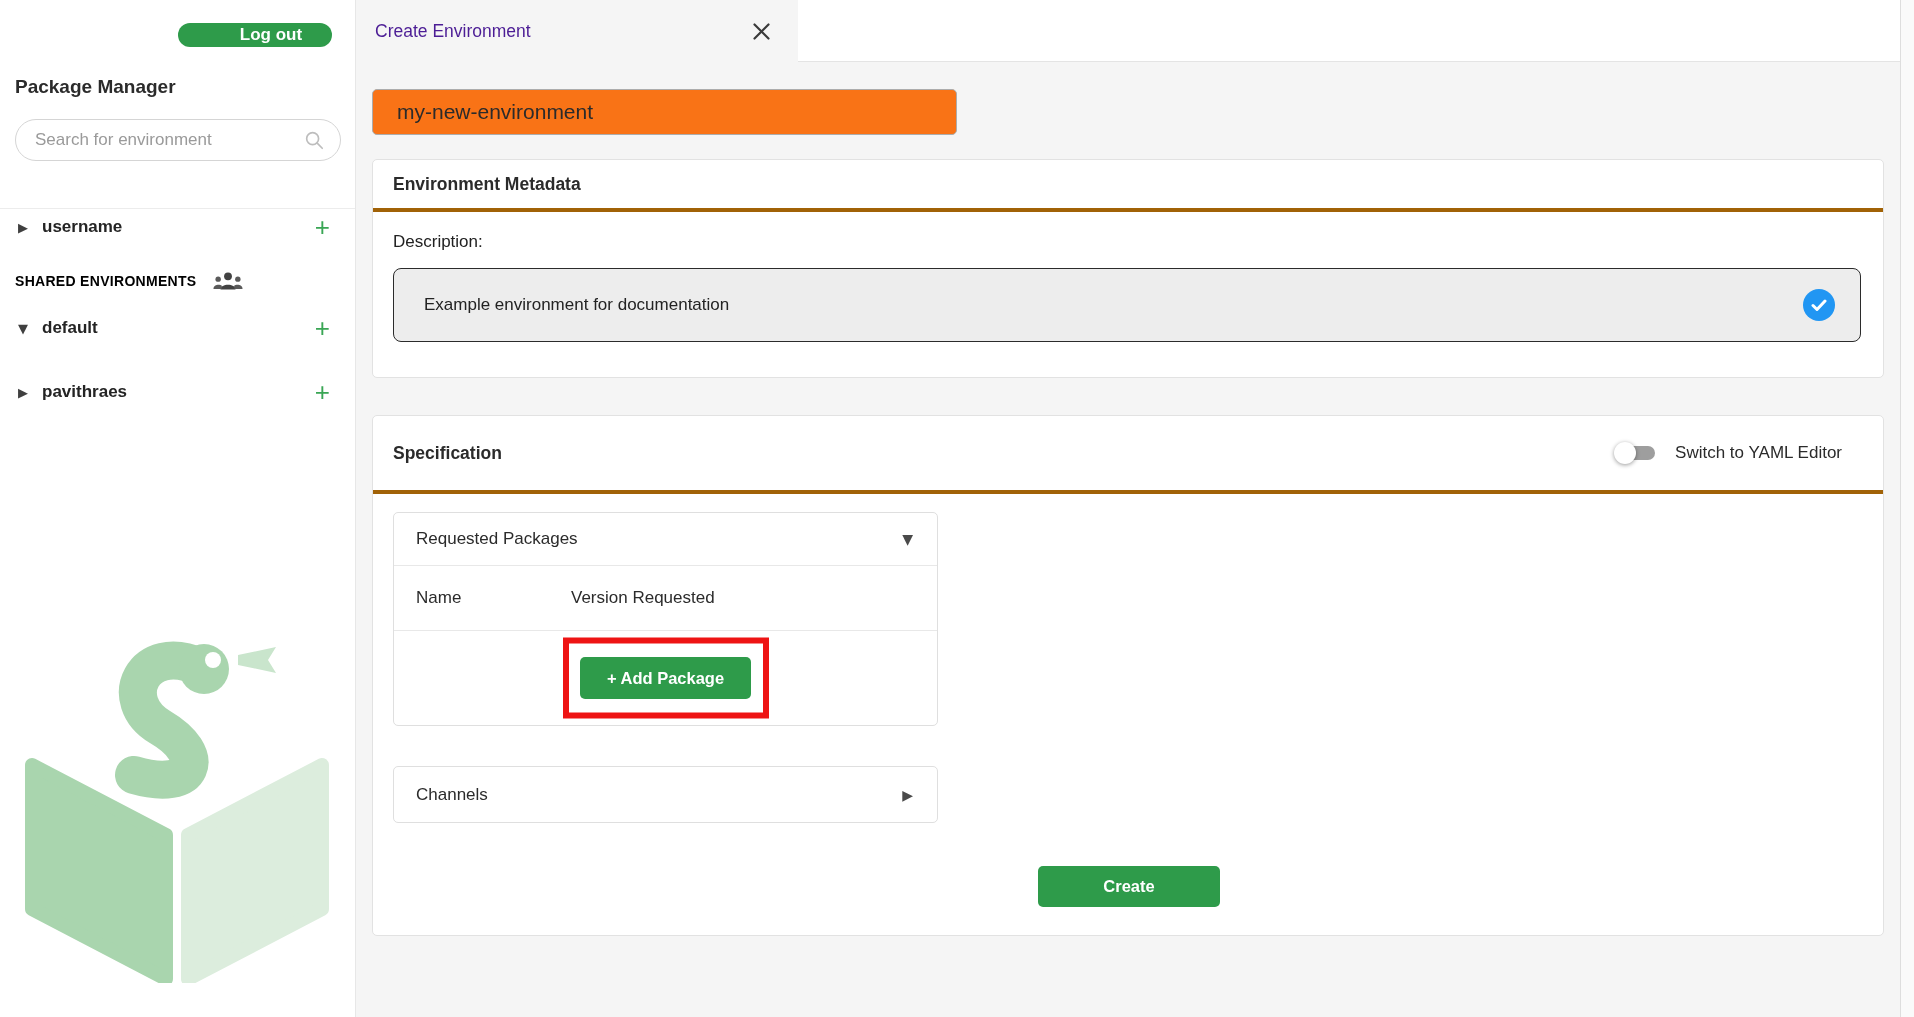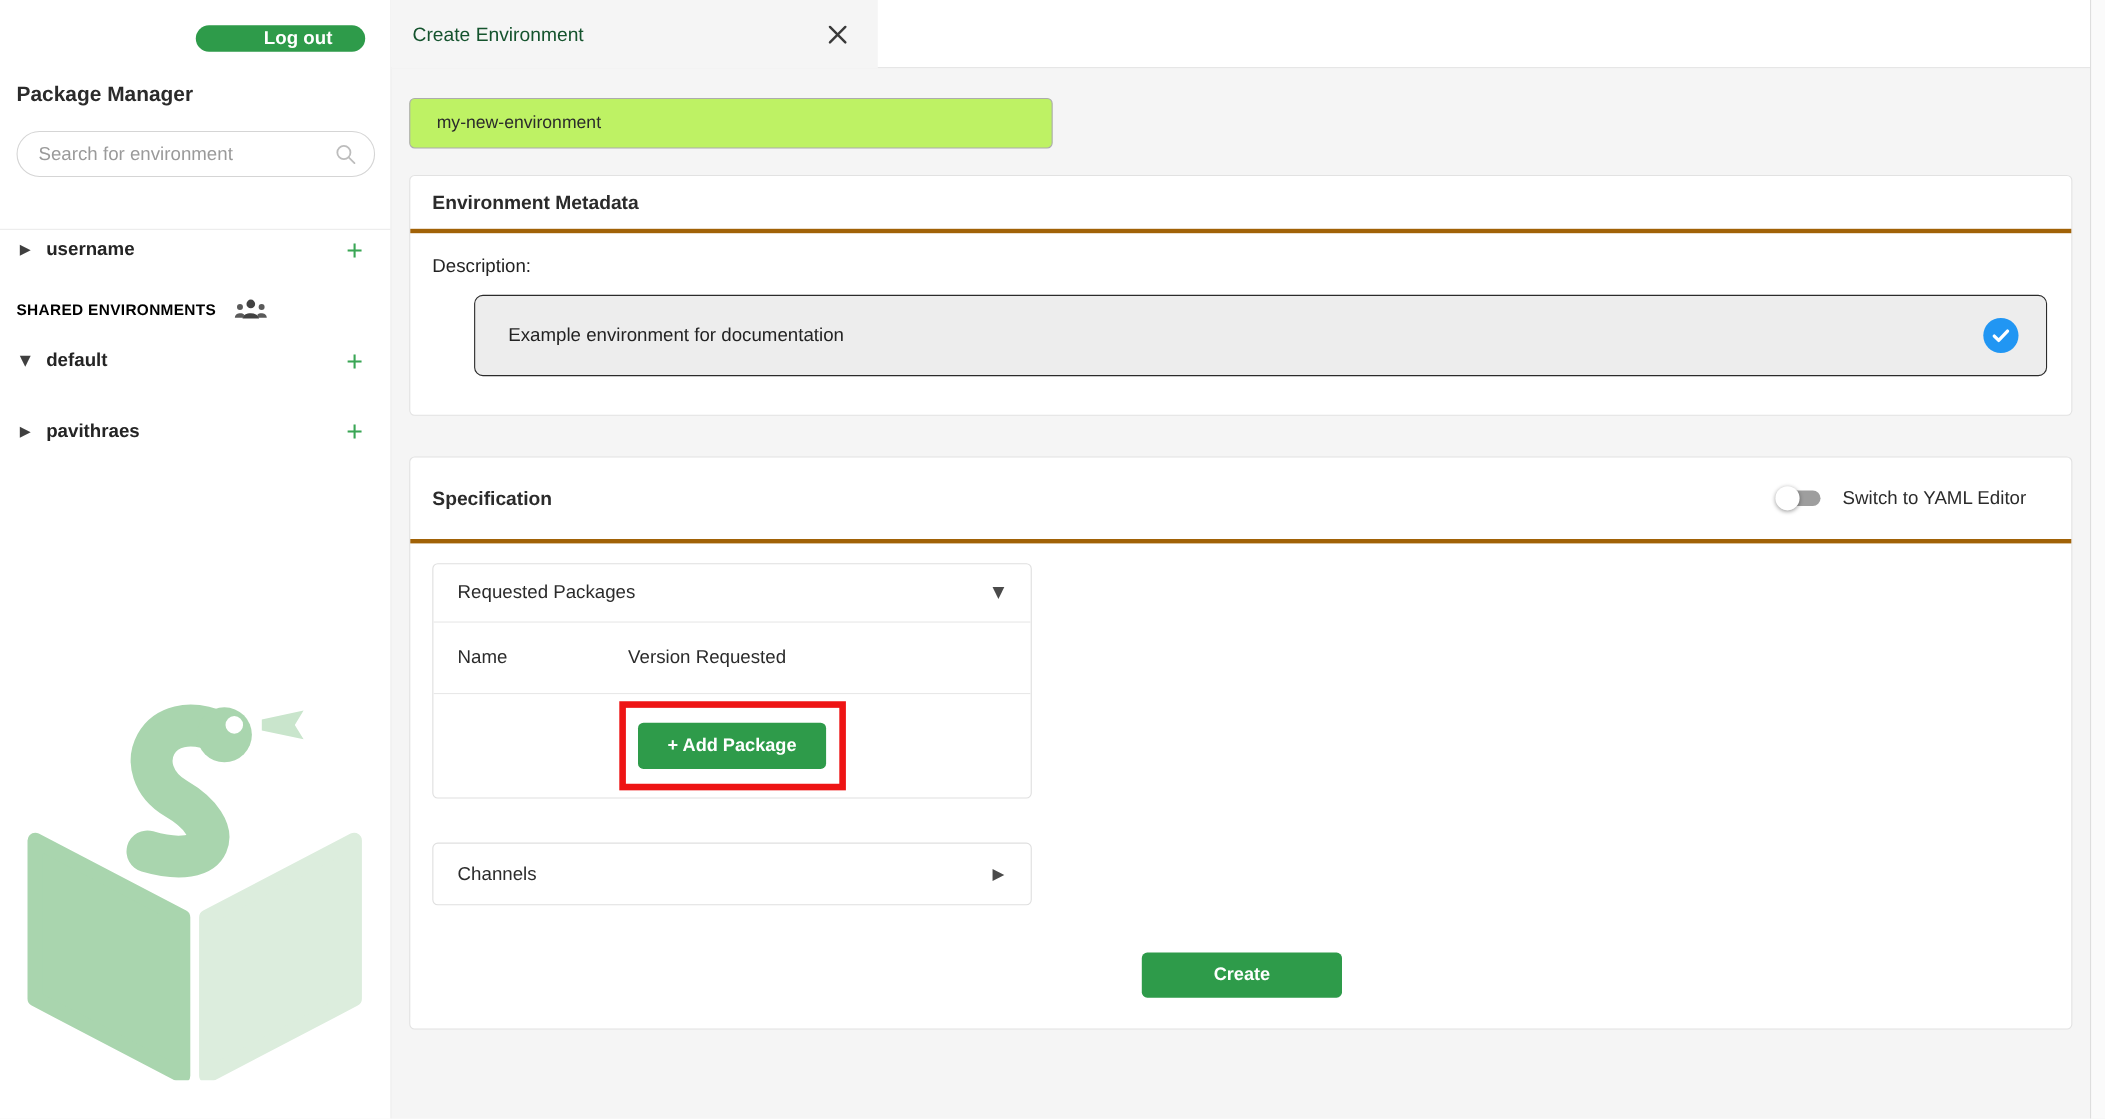--- a/index.html
+++ b/index.html
@@ -21,35 +21,35 @@
   .tree-plus { margin-left: auto; margin-right: 26px; color: #3AA655; font-size: 26px; font-weight: 400; line-height: 26px; cursor: pointer; }
   .shared-row { position: absolute; left: 0; width: 356px; height: 34px; display: flex; align-items: center; padding-left: 15px; }
   .shared-label { font-size: 14px; font-weight: 700; letter-spacing: 0.3px; color: #000000; }
   .groups-icon { margin-left: 16px; display: flex; align-items: center; }
   .logo { position: absolute; left: 24px; bottom: 30px; }
 
   
   .main { position: relative; flex: 1; display: flex; flex-direction: column; background: #F5F5F5; }
   .topbar { height: 62px; background: #fff; border-bottom: 1px solid #E4E4E4; display: flex; flex: 0 0 62px; }
   .tab { width: 442px; height: 62px; background: #F5F5F5; display: flex; align-items: center; padding: 0 24px 0 19px; cursor: pointer; }
-  .tab-title { font-size: 17.5px; color: #14532d; }
+  .tab-title { font-size: 17.5px; color: #4c1d95; }
   .tab-close { margin-left: auto; background: none; border: none; cursor: pointer; display: flex; align-items: center; padding: 2px; }
 
   .content { flex: 1; padding: 27px 16px 0 16px; position: relative; }
-  .name-input { display: block; width: 585px; height: 46px; background: #bef264; border: 1px solid #ACACAC; border-radius: 5px; font-family: inherit; font-size: 16px; color: #2B2B2B; padding: 0 24px; outline: none; }
+  .name-input { display: block; width: 585px; height: 46px; background: #f97316; border: 1px solid #ACACAC; border-radius: 5px; font-family: inherit; font-size: 21px; color: #2B2B2B; padding: 0 24px; outline: none; }
 
   .card { background: #fff; border: 1px solid #E2E2E2; border-radius: 5px; width: 1512px; }
   .card-header { display: flex; align-items: center; border-bottom: 4px solid #a16207; padding: 0 41px 0 20px; }
   .card-title { font-size: 17.5px; font-weight: 600; color: #2B2B2B; }
 
   .meta-card { margin-top: 24px; height: 219px; }
   .meta-card .card-header { height: 52px; }
   .meta-body { padding: 20px 22px 0 20px; }
   .desc-label { font-size: 17px; color: #222; }
-  .desc-box { margin-top: 16px; height: 74px; background: #EDEDED; border: 1px solid #2B2B2B; border-radius: 8px; display: flex; align-items: center; padding: 0 25px 0 30px; cursor: text; margin-left: 38px; }
+  .desc-box { margin-top: 16px; height: 74px; background: #EDEDED; border: 1px solid #2B2B2B; border-radius: 8px; display: flex; align-items: center; padding: 0 25px 0 30px; cursor: text; }
   .desc-text { flex: 1; font-size: 17px; color: #232323; }
   .check-badge { width: 32px; height: 32px; border-radius: 50%; background: #2196F3; display: flex; align-items: center; justify-content: center; flex: 0 0 32px; }
 
   .spec-card { margin-top: 37px; height: 521px; }
   .spec-card .card-header { height: 78px; justify-content: space-between; }
   .toggle-group { display: flex; align-items: center; gap: 17px; }
   .switch { position: relative; width: 44px; height: 22px; cursor: pointer; }
   .switch-track { position: absolute; left: 7px; top: 4px; width: 34px; height: 14px; border-radius: 7px; background: #9E9E9E; }
   .switch-knob { position: absolute; left: 0; top: 0; width: 22px; height: 22px; border-radius: 50%; background: #fff; box-shadow: 0 1px 4px rgba(0,0,0,0.4); }
   .toggle-label { font-size: 17px; color: #2B2B2B; }

